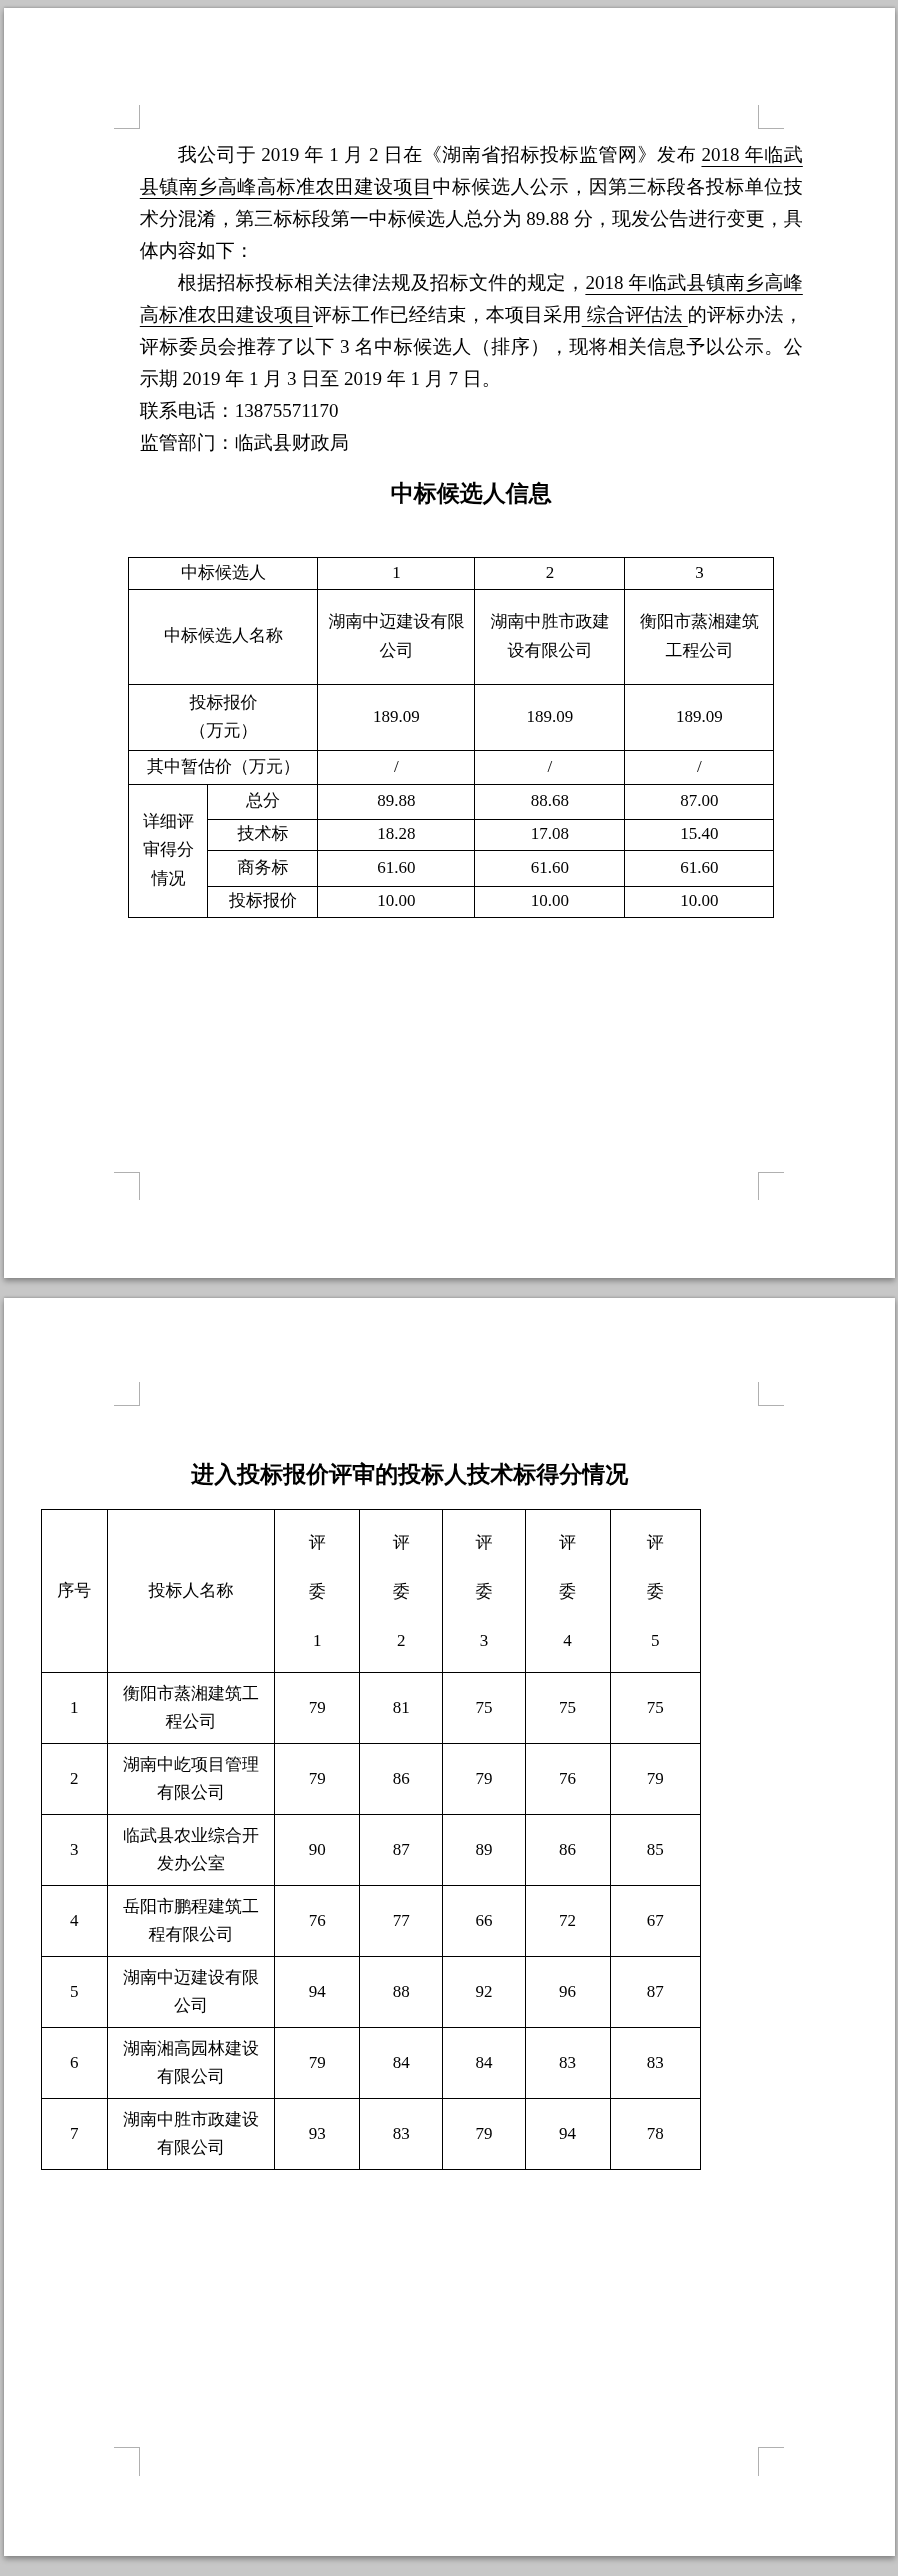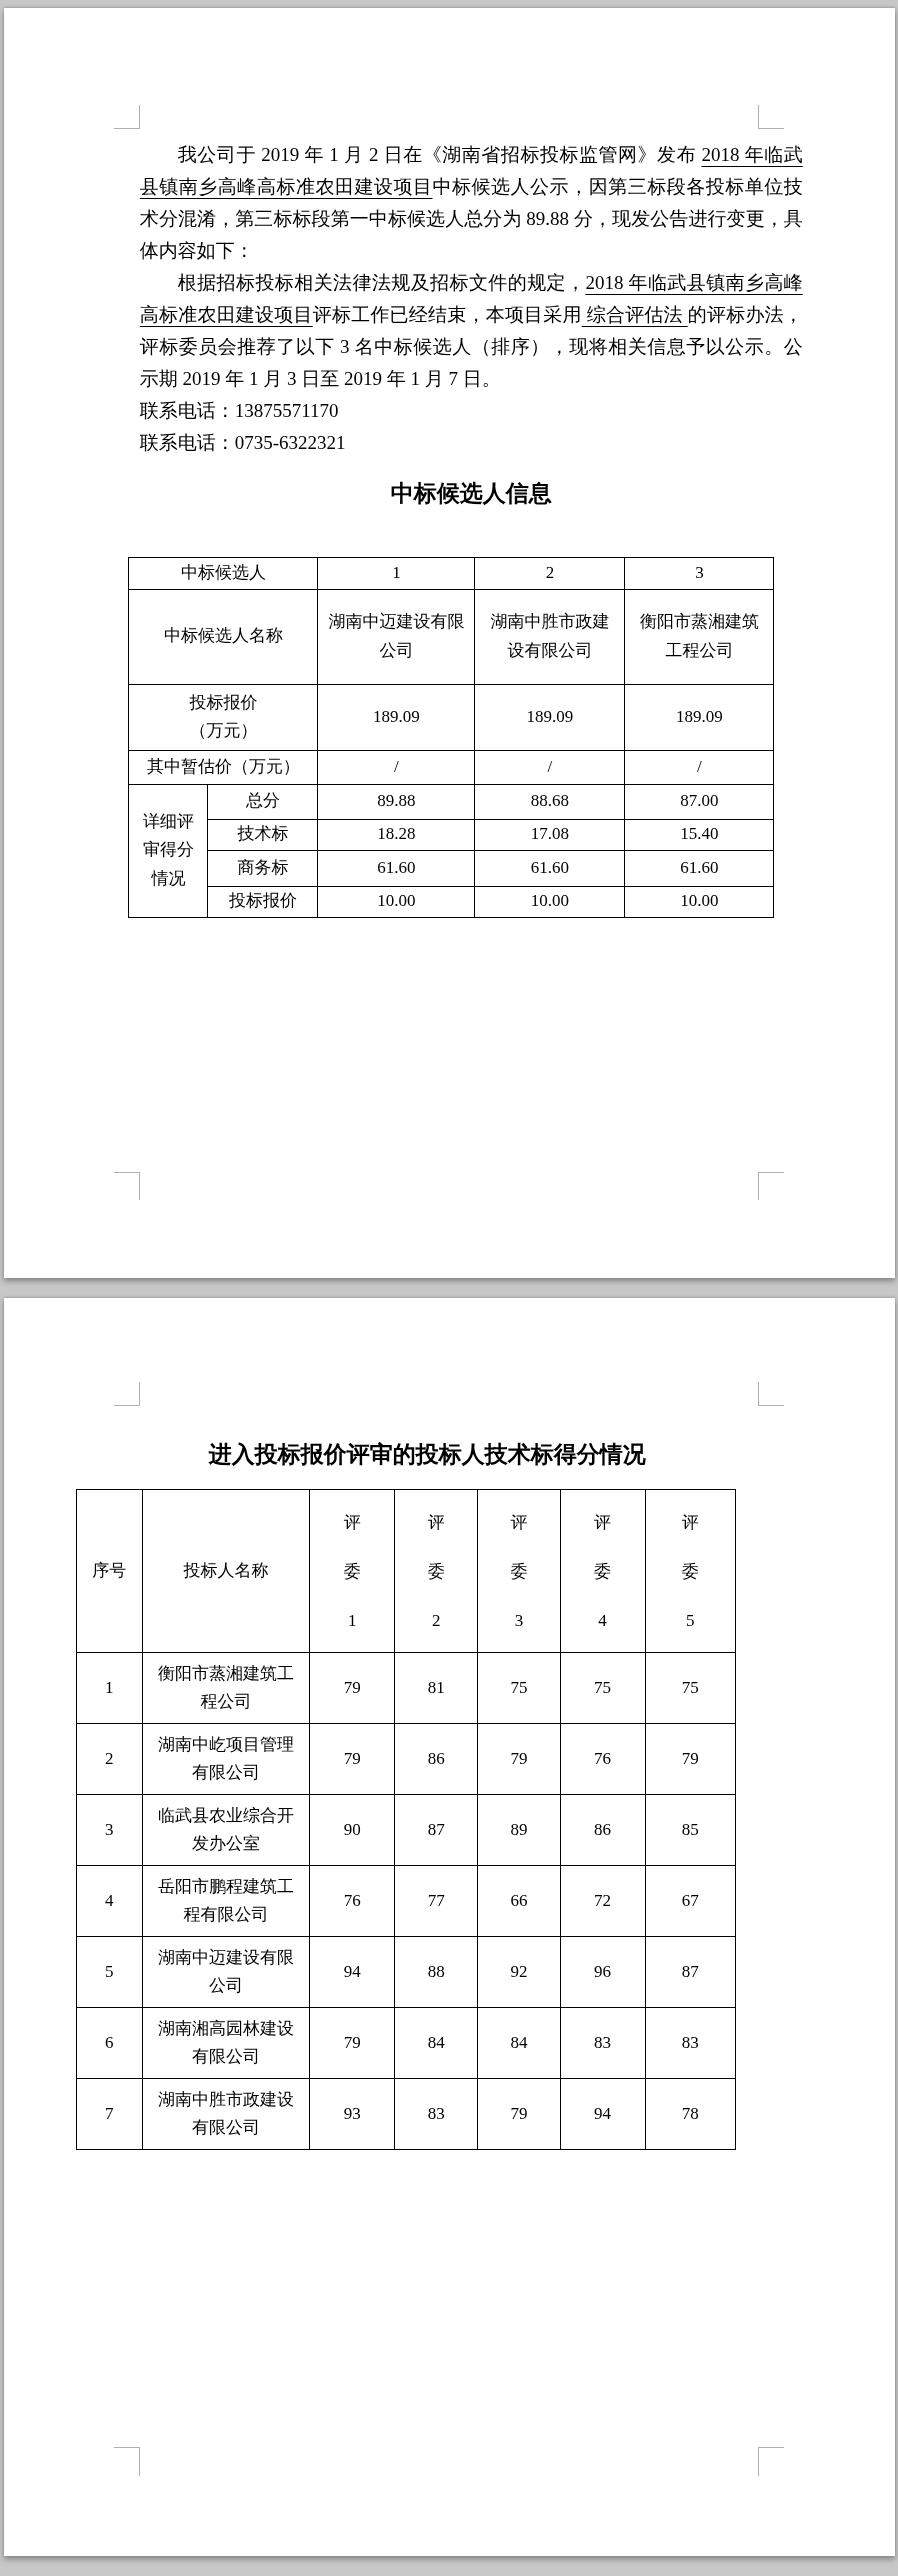--- a/index.html
+++ b/index.html
@@ -12,21 +12,21 @@
     color:#000;
   }
   .page{
     position:absolute;left:3.8px;width:891px;background:#ffffff;
     box-shadow:0 2.8px 5.7px rgba(0,0,0,.35), 0 -0.9px 1.9px rgba(0,0,0,.15);
   }
   .page1{top:7.6px;height:1270px;}
   .page2{top:1298px;height:1258px;}
   .content{position:relative;height:100%;box-sizing:border-box;}
   .page1 .content{padding:131px 92px 0 136px;}
-  .page2 .content{padding:140px 136px 0 92px;}
+  .page2 .content{padding:140px 136px 0 57px;margin-top:20px;}
 
   
   .para{margin:0;font-size:19px;line-height:32px;text-align:justify;text-indent:2em;}
   .u{text-decoration:underline;text-underline-offset:4.7px;}
   .contact-line{font-size:19px;line-height:32px;}
   .section-line{font-size:19px;line-height:32px;font-weight:bold;text-align:center;}
   .doc-title{
     margin:19px 0 0 0;font-size:23px;line-height:30px;font-weight:bold;text-align:center;
     font-family:"Liberation Sans","DejaVu Sans",sans-serif;
   }
@@ -63,21 +63,21 @@
   <div class="cm cm-bl"></div>
   <div class="cm cm-br"></div>
 
   <div class="content">
 
     <p class="para"><span>我公司于 2019 年 1 月 2 日在《湖南省招标投标监管网》发布 </span><span class="u">2018 年临武县镇南乡高峰高标准农田建设项目</span><span>中标候选人公示，因第三标段各投标单位技术分混淆，第三标标段第一中标候选人总分为 89.88 分，现发公告进行变更，具体内容如下：</span></p>
 
     <p class="para"><span>根据招标投标相关法律法规及招标文件的规定，</span><span class="u">2018 年临武县镇南乡高峰高标准农田建设项目</span><span>评标工作已经结束，本项目采用</span><span class="u"> 综合评估法 </span><span>的评标办法，评标委员会推荐了以下 3 名中标候选人（排序），现将相关信息予以公示。公示期 2019 年 1 月 3 日至 2019 年 1 月 7 日。</span></p>
 
     <div class="contact-line">联系电话：13875571170</div>
-    <div class="contact-line">联系电话：0735-6322321</div>
+    <div class="contact-line">监管部门：临武县财政局</div>
 
 
     <h1 class="doc-title">中标候选人信息</h1>
 
     <table class="t1">
       <colgroup>
           <col style="width:79px">
           <col style="width:110px">
           <col style="width:157px">
           <col style="width:150px">

